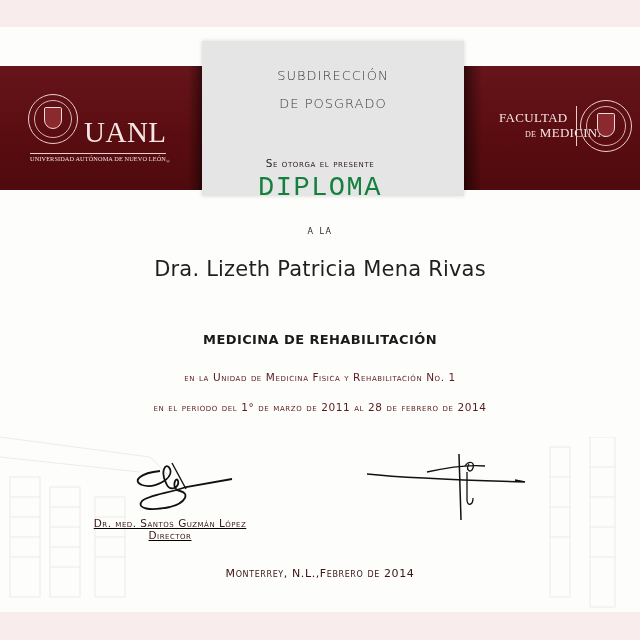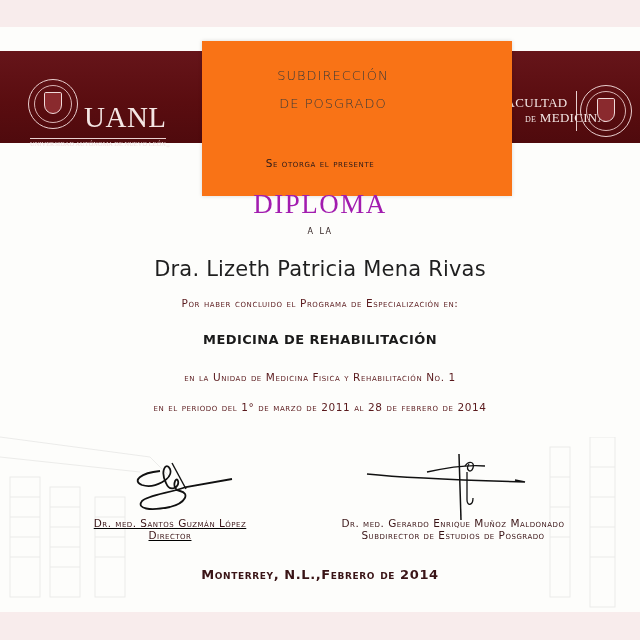--- a/index.html
+++ b/index.html
@@ -2,41 +2,41 @@
 <html><head>
 <meta charset="utf-8">
 <style>
   html, body { margin:0; padding:0; }
   body { width:640px; height:640px; position:relative; overflow:hidden; background:#f8ecec; font-family:"DejaVu Sans", sans-serif; }
   .top-strip { position:absolute; left:0; top:0; width:640px; height:27px; background:#f8ecec; }
   .bottom-strip { position:absolute; left:0; top:612px; width:640px; height:28px; background:#f8ecec; }
   .paper { position:absolute; left:0; top:27px; width:640px; height:585px; background:#fdfdfb; overflow:hidden; }
   .watermark { position:absolute; left:0; top:390px; width:180px; height:200px; opacity:0.10; }
   .watermark-r { position:absolute; right:0; top:410px; width:110px; height:180px; opacity:0.10; }
-  .band { position:absolute; top:24px; height:92px; background:#5e0f12; background:linear-gradient(180deg,#66151a 0%,#5a0d10 55%,#4f0a0d 100%);padding-left:15px; }
+  .band { position:absolute; top:39px; height:124px; background:#5e0f12; background:linear-gradient(180deg,#66151a 0%,#5a0d10 55%,#4f0a0d 100%); }
   .band-left { left:0; width:202px; }
   .band-left::after { content:""; position:absolute; right:0; top:0; width:14px; height:100%; background:linear-gradient(90deg,rgba(0,0,0,0),rgba(0,0,0,0.45)); }
   .band-right { left:464px; width:176px; }
   .band-right::before { content:""; position:absolute; left:0; top:0; width:18px; height:100%; background:linear-gradient(90deg,rgba(0,0,0,0.5),rgba(0,0,0,0)); }
-  .center-panel { position:absolute; left:202px; top:14px; width:262px; height:155px; background:#f97316; box-shadow:0 0 4px rgba(0,0,0,0.15);padding-left:48px; }
+  .center-panel { position:absolute; left:202px; top:14px; width:262px; height:155px; background:#e5e5e5; box-shadow:0 0 4px rgba(0,0,0,0.15); }
   .seal { position:absolute; border-radius:50%; border:1.5px solid #e9cfcf; box-sizing:border-box; }
   .seal-inner { position:absolute; border-radius:50%; border:1px solid #d9b4b4; box-sizing:border-box; }
   .shield { position:absolute; background:#8a2a2e; border:1px solid #f0dada; border-radius:2px 2px 10px 10px; box-sizing:border-box; }
   .uanl-word { position:absolute; left:84px; top:50px; color:#f4e6e4; font-family:"Liberation Serif", serif; font-size:29px; letter-spacing:0.5px; }
   .uanl-line { position:absolute; left:30px; top:87px; width:136px; height:1px; background:#e8cfcf; }
   .uanl-sub { position:absolute; left:30px; top:89px; color:#f0dede; font-family:"Liberation Serif", serif; font-size:6.3px; letter-spacing:0.1px; white-space:nowrap; }
   .fac-1 { position:absolute; left:35px; top:44px; color:#f4e6e4; font-family:"Liberation Serif", serif; font-size:13px; letter-spacing:0.3px; }
   .fac-2 { position:absolute; left:30px; top:59px; color:#f4e6e4; font-family:"Liberation Serif", serif; font-size:13px; letter-spacing:0.3px; white-space:nowrap;margin-left:31px; }
   .fac-2 small { font-size:8px; }
   .fac-divider { position:absolute; left:112px; top:40px; width:1px; height:40px; background:#e8cfcf; }
   .sub-title { position:absolute; left:0; width:262px; text-align:center; color:#3a3a3a; font-family:"DejaVu Sans", sans-serif; font-size:13px; letter-spacing:1px; line-height:14px; font-weight:300; }
   .center-text { position:absolute; left:0; width:640px; text-align:center; }
   .sc { font-variant:small-caps; letter-spacing:0.6px; }
   .dark { color:#2a2424; }
-  .diploma { font-size:27px; letter-spacing:1.5px; color:#a21caf; font-family:Liberation Serif, serif; font-weight:300;margin-top:16px; }
+  .diploma { font-size:27px; letter-spacing:1.5px; color:#15803d; font-family:Liberation Mono, monospace; font-weight:300; }
   .name { font-size:21px; color:#1f1f1f; letter-spacing:0.2px; font-family:"DejaVu Sans", sans-serif; }
   .program { font-size:13px; font-weight:bold; color:#1a1a1a; letter-spacing:0.4px; font-family:"DejaVu Sans", sans-serif;text-align:center; }
   .small-maroon { font-size:10.5px; color:#5a1a1d; font-family:"DejaVu Sans", sans-serif; }
   .sig-block { position:absolute; text-align:center; }
   .sig-name { font-size:10.5px; color:#3a1416; font-variant:small-caps; letter-spacing:0.5px; white-space:nowrap; }
   .sig-title { font-size:10.5px; color:#3a1416; font-variant:small-caps; letter-spacing:0.5px; white-space:nowrap; }
 </style>
 </head>
 <body>
 
@@ -84,41 +84,36 @@
 
   <div class="center-panel">
     <div class="sub-title" style="top:28px;">SUBDIRECCIÓN</div>
     <div class="sub-title" style="top:56px;">DE POSGRADO</div>
   </div>
 
   <div class="center-text sc small-maroon dark" style="top:130px; color:#2a1a1a;">Se otorga el presente</div>
   <div class="center-text diploma" style="top:146px;">DIPLOMA</div>
   <div class="center-text sc" style="top:197px; font-size:11px; color:#2a1a1a; letter-spacing:1.5px;">a la</div>
   <div class="center-text name" style="top:230px;">Dra. Lizeth Patricia Mena Rivas</div>
-  <div class="center-text sc small-maroon" style="top:270px; font-size:10.5px;">Por haber concluido el Programa de Especialización en:</div>
   <div class="center-text program" style="top:305px;">MEDICINA DE REHABILITACIÓN</div>
   <div class="center-text sc small-maroon" style="top:344px;">en la Unidad de Medicina Fisica y Rehabilitación No. 1</div>
   <div class="center-text sc small-maroon" style="top:374px;">en el periodo del 1° de marzo de 2011 al 28 de febrero de 2014</div>
 
   <svg style="position:absolute;left:130px;top:432px;width:110px;height:58px;" viewBox="0 0 110 58">
     <path d="M30 12 C10 14 2 22 12 26 C24 30 44 20 40 10 C36 2 30 12 36 24 C40 34 50 28 48 22 C46 16 40 30 50 32 C60 34 56 44 40 48 C20 52 6 50 12 42 C18 36 40 34 56 28 L102 20" fill="none" stroke="#111" stroke-width="1.8"></path>
     <path d="M42 4 L56 30" fill="none" stroke="#111" stroke-width="1.4"></path>
   </svg>
   <div class="sig-block" style="left:70px;top:490px;width:200px;text-decoration:underline;">
     <div class="sig-name">Dr. med. Santos Guzmán López</div>
     <div class="sig-title">Director</div>
   </div>
 
   <svg style="position:absolute;left:365px;top:425px;width:170px;height:70px;" viewBox="0 0 170 70">
     <path d="M2 22 C40 26 90 28 160 30 L150 28" fill="none" stroke="#111" stroke-width="1.6"></path>
     <path d="M62 20 C80 16 100 12 120 14" fill="none" stroke="#111" stroke-width="1.3"></path>
     <path d="M94 2 L96 68" fill="none" stroke="#111" stroke-width="1.5"></path>
     <path d="M100 14 C104 8 110 10 108 16 C106 22 100 18 104 12 M102 20 L102 48 C102 54 108 54 108 46" fill="none" stroke="#111" stroke-width="1.3"></path>
   </svg>
-  <div class="sig-block" style="left:318px;top:490px;width:270px;">
-    <div class="sig-name">Dr. med. Gerardo Enrique Muñoz Maldonado</div>
-    <div class="sig-title">Subdirector de Estudios de Posgrado</div>
-  </div>
 
-  <div class="center-text sc" style="top:540px; font-size:13px; color:#3a1416; letter-spacing:0.6px;font-weight:bold;">Monterrey, N.L.,Febrero de 2014</div>
+  <div class="center-text sc" style="top:540px; font-size:11px; color:#3a1416; letter-spacing:0.6px;">Monterrey, N.L.,Febrero de 2014</div>
 </div>
 
 <div class="bottom-strip"></div>
 
 </body></html>

